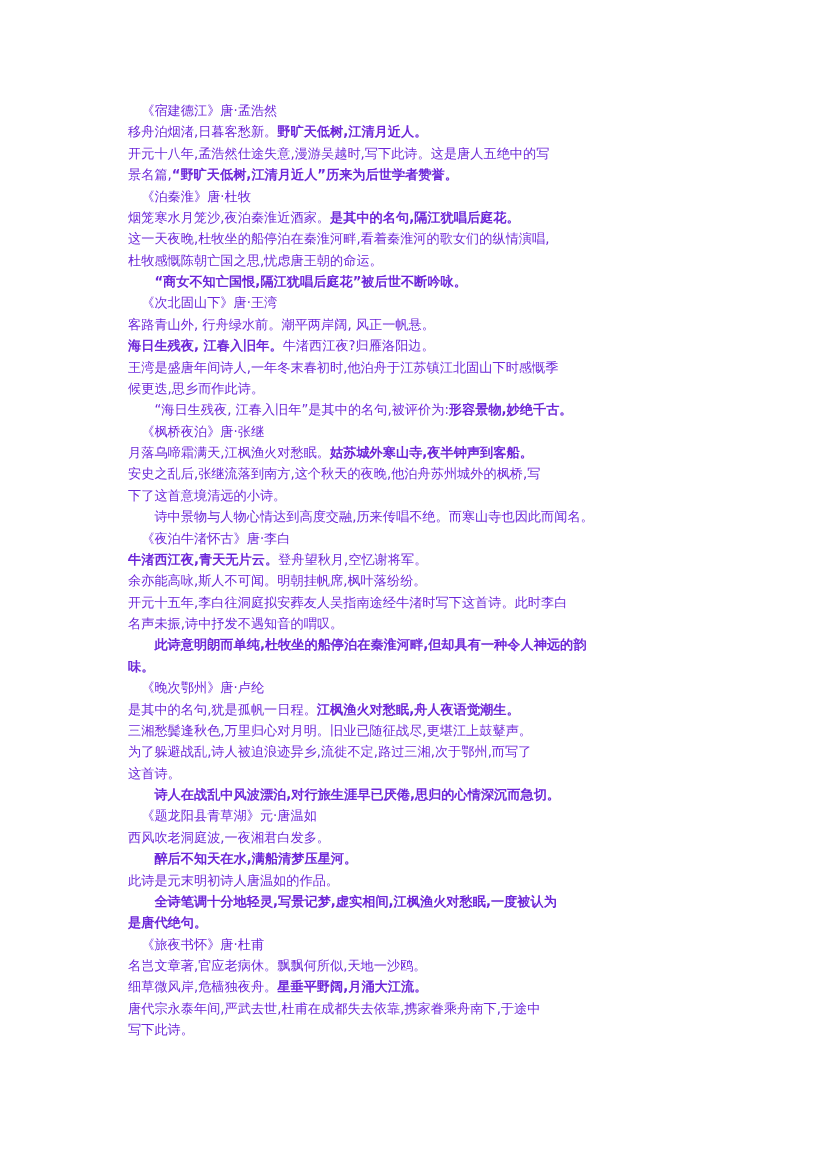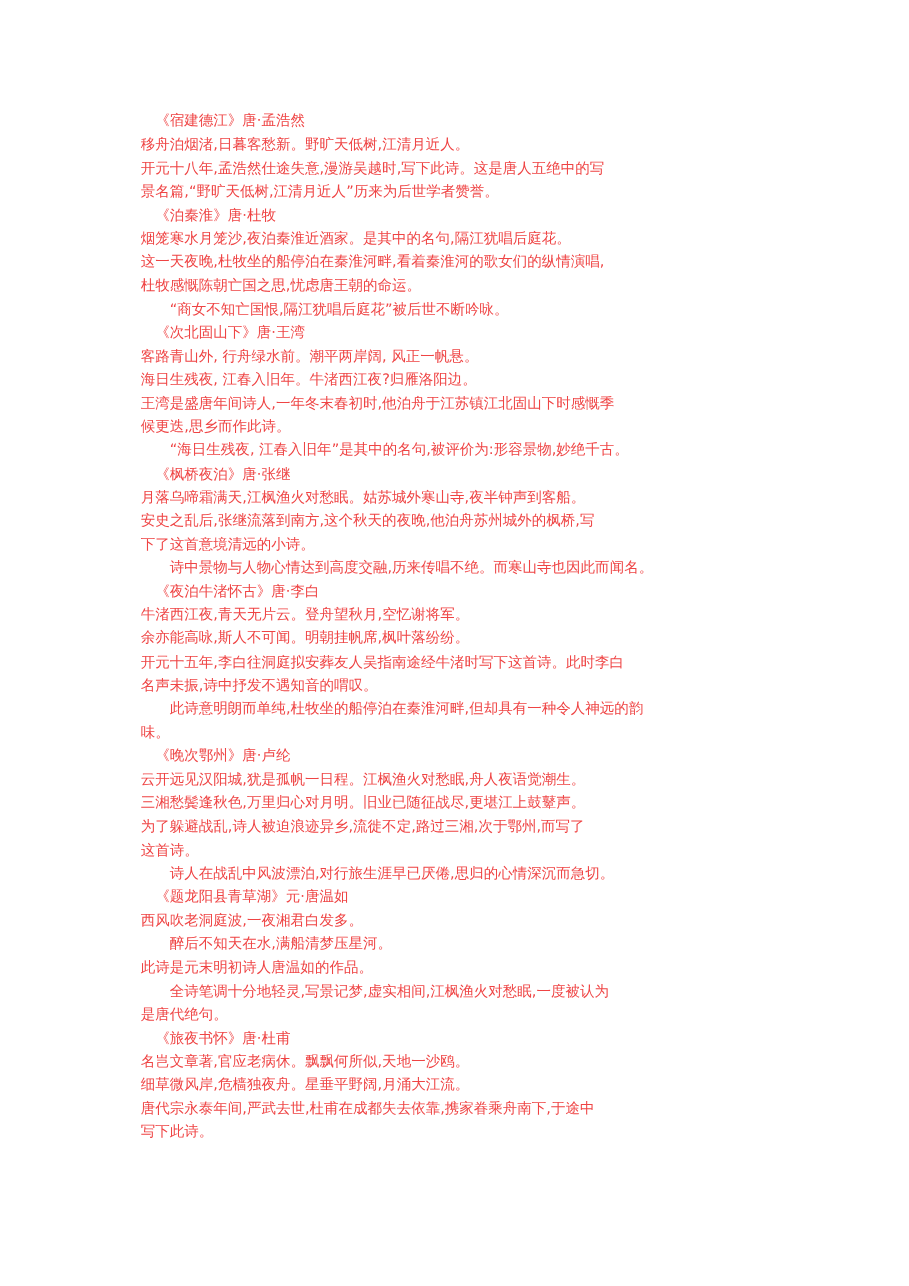--- a/index.html
+++ b/index.html
@@ -13,32 +13,32 @@
     background: #ffffff;
     margin: 0 auto;
     position: relative;
     box-sizing: border-box;
     padding: 100px 118px 0 128px;
     font-family: "DejaVu Sans", "Liberation Sans", sans-serif;
   }
   .doc {
     font-size: 13.2px;
     line-height: 1.62;
-    color: #ef4444;
+    color: #6d28d9;
   }
   .doc p {
     margin: 0;
     text-align: justify;
     text-justify: inter-ideograph;
   }
   .indent {
     text-indent: 2em;
   }
   .b {
-    font-weight: normal;
+    font-weight: bold;
     margin-top: 24px;
   }
   .title-line {
     text-indent: 1em;
   }
 </style>
 </head>
 <body>
 
 <div class="page">
@@ -75,21 +75,21 @@
         <p class="title-line"><span>《夜泊牛渚怀古》唐·李白</span></p>
         <p><span class="b">牛渚西江夜,青天无片云。</span><span>登舟望秋月,空忆谢将军。</span></p>
         <p><span>余亦能高咏,斯人不可闻。明朝挂帆席,枫叶落纷纷。</span></p>
         <p><span>开元十五年,李白往洞庭拟安葬友人吴指南途经牛渚时写下这首诗。此时李白</span></p>
         <p><span>名声未振,诗中抒发不遇知音的喟叹。</span></p>
         <p class="indent"><span class="b">此诗意明朗而单纯,杜牧坐的船停泊在秦淮河畔,但却具有一种令人神远的韵</span></p>
         <p><span class="b">味。</span></p>
       </div>
       <div>
         <p class="title-line"><span>《晚次鄂州》唐·卢纶</span></p>
-        <p><span>云开远见汉阳城,犹是孤帆一日程。</span><span class="b">江枫渔火对愁眠,舟人夜语觉潮生。</span></p>
+        <p><span>是其中的名句,犹是孤帆一日程。</span><span class="b">江枫渔火对愁眠,舟人夜语觉潮生。</span></p>
         <p><span>三湘愁鬓逢秋色,万里归心对月明。旧业已随征战尽,更堪江上鼓鼙声。</span></p>
         <p><span>为了躲避战乱,诗人被迫浪迹异乡,流徙不定,路过三湘,次于鄂州,而写了</span></p>
         <p><span>这首诗。</span></p>
         <p class="indent"><span class="b">诗人在战乱中风波漂泊,对行旅生涯早已厌倦,思归的心情深沉而急切。</span></p>
       </div>
       <div>
         <p class="title-line"><span>《题龙阳县青草湖》元·唐温如</span></p>
         <p><span>西风吹老洞庭波,一夜湘君白发多。</span></p>
         <p class="indent"><span class="b">醉后不知天在水,满船清梦压星河。</span></p>
         <p><span>此诗是元末明初诗人唐温如的作品。</span></p>

